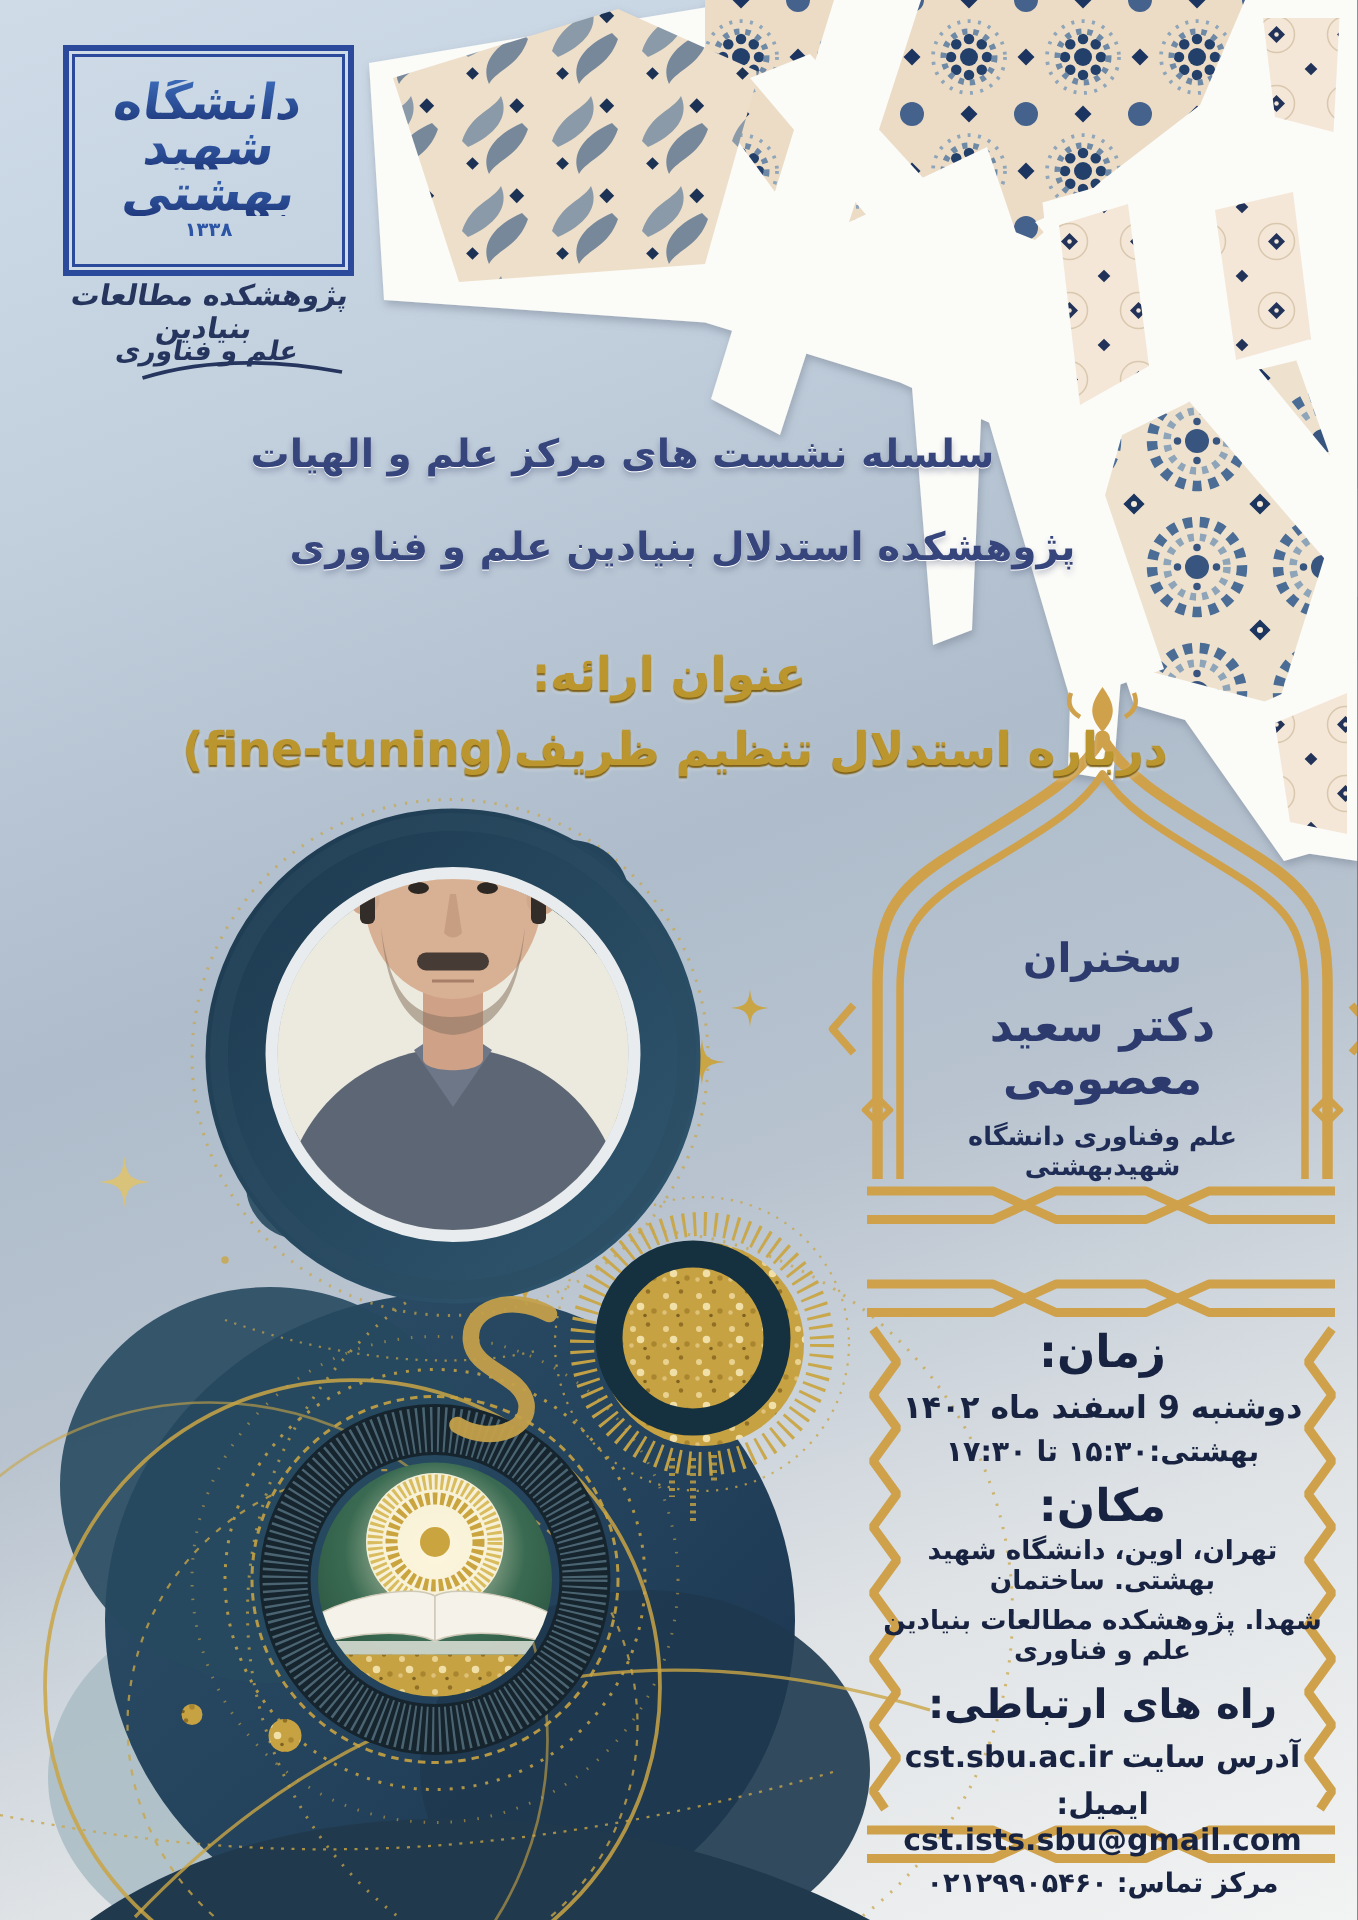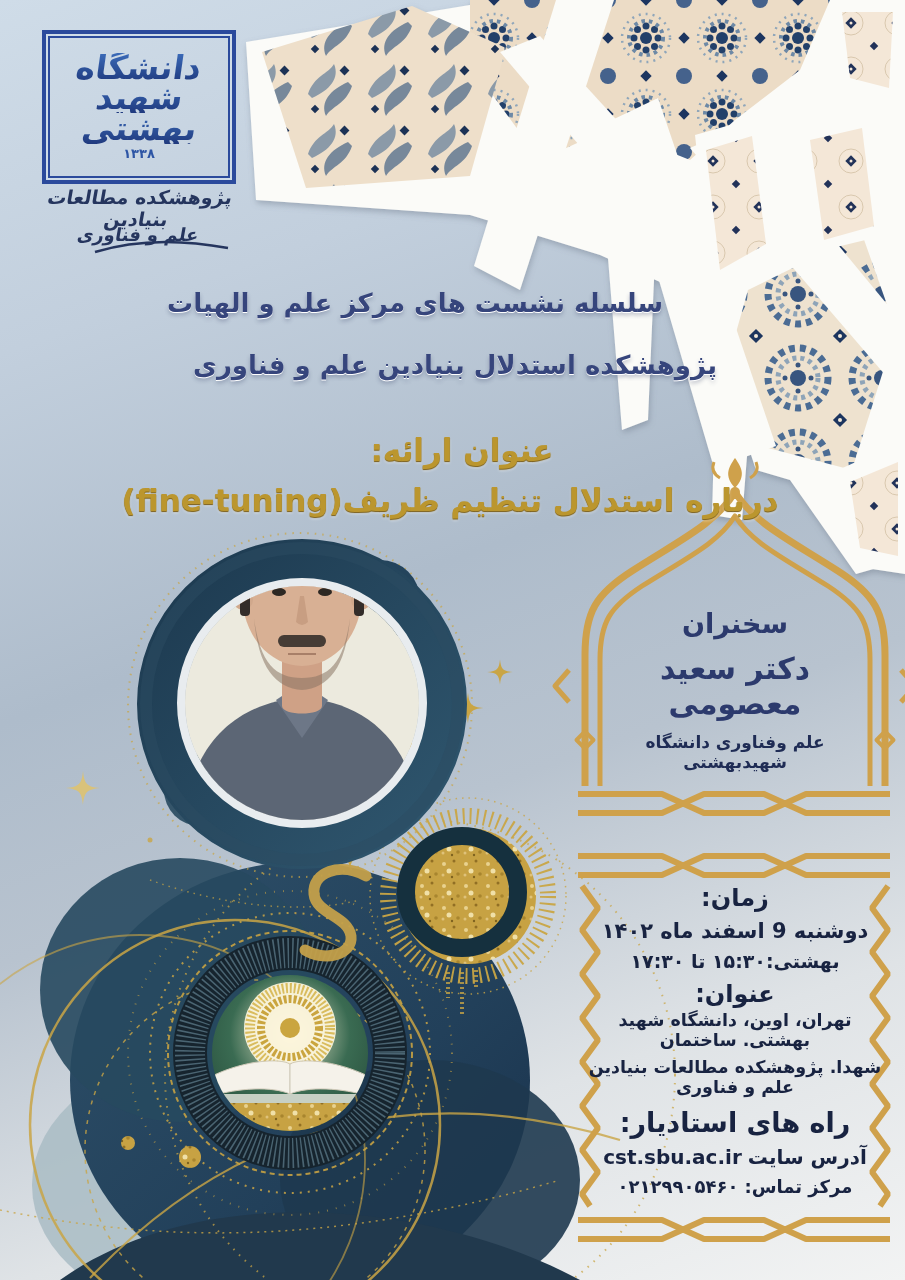--- a/index.html
+++ b/index.html
@@ -26,21 +26,21 @@
   
   .series{color:#36457c;font-weight:800;font-size:26px;
     text-shadow:0 1px 0 #ffffff,0 3px 4px rgba(40,50,90,.30);}
   .goldline{color:#bb962e;font-weight:800;
     text-shadow:0 1px 1px #7a5d14,0 2px 3px rgba(255,255,255,.45);}
   
   .spk-h{font-size:27px;font-weight:800;color:#2c3a6d;}
   .spk-name{font-size:30px;font-weight:700;color:#2c3a6d;margin-top:12px;}
   .spk-aff{font-size:18px;font-weight:700;color:#1f2c55;margin-top:13px;}
   .det{color:#182341;font-weight:800;}
-  .det .lbl-big{font-size:24px;}
+  .det .lbl-big{font-size:30px;}
   .det .ln{font-size:19px;margin-top:7px;}
   .det .sm{font-size:17.5px;}
   .det .contact-h{font-size:27px;margin-top:10px;}
   .det span{display:inline-block;margin:0 3px;}
 </style>
 </head>
 <body>
 
 <div class="poster">
 
@@ -315,38 +315,41 @@
     <div class="logo-word">شهید</div>
     <div class="logo-word">بهشتی</div>
     <div class="logo-year">۱۳۳۸</div>
   </div>
   <div class="abs txt fa callig" style="left:16px;top:186px;width:244px;font-size:19px;">پژوهشکده مطالعات بنیادین</div>
   <div class="abs txt fa callig" style="left:16px;top:224px;width:244px;font-size:18px;">علم و فناوری</div>
 
   <div class="abs txt fa series" style="left:40px;top:288px;width:750px;">سلسله نشست های مرکز علم و الهیات</div>
   <div class="abs txt fa series" style="left:45px;top:350px;width:820px;">پژوهشکده استدلال بنیادین علم و فناوری</div>
 
-  <div class="abs txt fa goldline" style="left:212px;top:432px;width:500px;font-size:31px;">عنوان ارائه:</div>
+  <div class="abs txt fa goldline" style="left:196px;top:432px;width:500px;font-size:31px;">عنوان ارائه:</div>
   <div class="abs txt fa goldline" style="left:60px;top:482px;width:780px;font-size:31px;">درباره استدلال تنظیم ظریف(fine-tuning)</div>
 
-  <div class="abs txt fa" style="left:592px;top:608px;width:286px;">
+  <div class="abs txt fa" style="left:592px;top:624px;width:286px;">
     <div class="spk-h">سخنران</div>
     <div class="spk-name">دکتر سعید معصومی</div>
     <div class="spk-aff" style="margin-top:11px;font-size:17px;">علم وفناوری دانشگاه شهیدبهشتی</div>
   </div>
 
   <div class="abs txt fa det" style="left:588px;top:884px;width:294px;">
     <div class="lbl-big">زمان:</div>
     <div class="ln" style="font-size:21px;">دوشنبه 9 اسفند ماه ۱۴۰۲</div>
     <div class="ln">بهشتی:۱۵:۳۰ تا ۱۷:۳۰</div>
-    <div class="lbl-big" style="margin-top:8px;">عنوان:</div>
+    <div class="lbl-big" style="margin-top:8px;">مکان:</div>
     <div class="ln sm" style="margin-top:2px;">تهران، اوین، دانشگاه شهید بهشتی. ساختمان</div>
     <div class="ln sm">شهدا. پژوهشکده مطالعات بنیادین علم و فناوری</div>
-    <div class="contact-h">راه های استادیار:</div>
+    <div class="contact-h">راه های ارتباطی:</div>
     <div class="ln" style="font-size:20px;">
       <span>آدرس سایت</span><span>cst.sbu.ac.ir</span>
+    </div>
+    <div class="ln" style="font-size:20px;">
+      <span>ایمیل:</span><span>cst.ists.sbu@gmail.com</span>
     </div>
     <div class="ln" style="font-size:18px;">
       <span>مرکز تماس:</span><span>۰۲۱۲۹۹۰۵۴۶۰</span>
     </div>
   </div>
 
 </div>
 
 </body></html>

